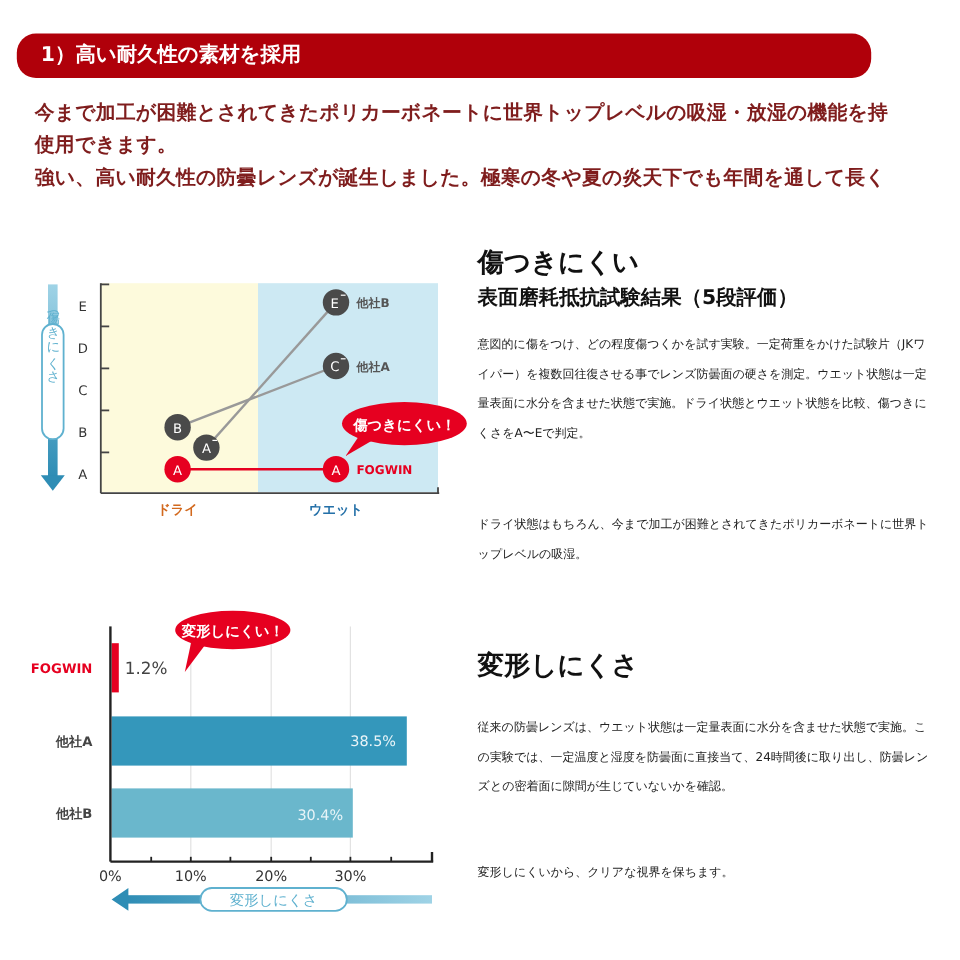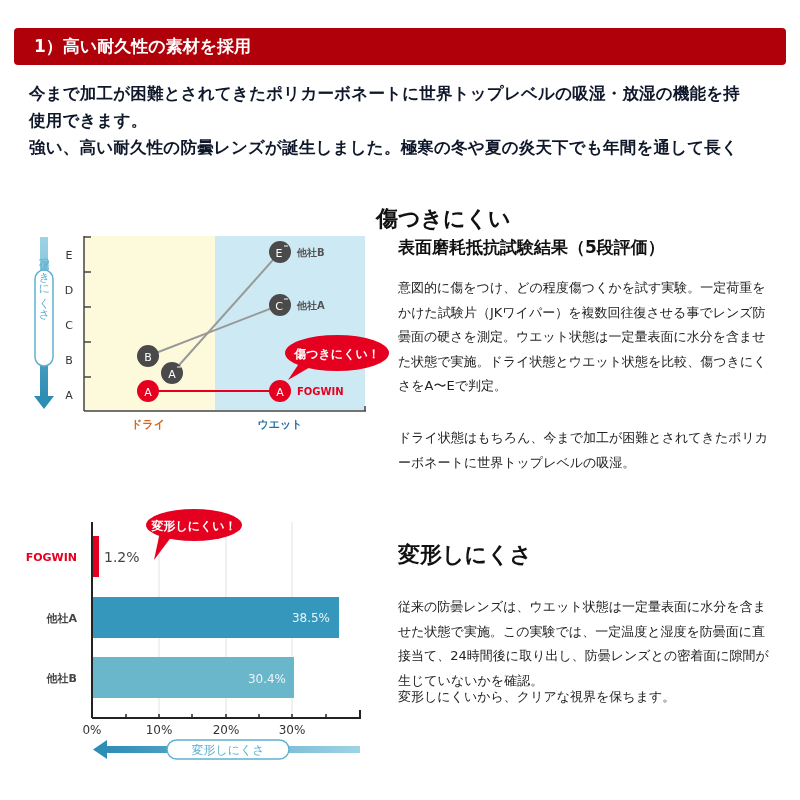--- a/index.html
+++ b/index.html
@@ -1,45 +1,45 @@
 <!DOCTYPE html>
 <html><head>
 <meta charset="utf-8">
 <style>
   * { box-sizing: border-box; margin: 0; padding: 0; }
   html, body { width: 800px; height: 800px; background: #ffffff; overflow: hidden; }
   body { position: relative; font-family: "DejaVu Sans", "Liberation Sans", sans-serif; color: #1a1a1a; }
 
   .header-band {
-    position: absolute; left: 14px; top: 28px; width: 772px; height: 37px;
-    background: #b0000a; border-radius: 4px;
+    position: absolute; left: 14px; top: 28px; width: 712px; height: 37px;
+    background: #b0000a; border-radius: 16px;
     color: #fff; font-weight: bold; font-size: 17px; line-height: 37px;
     padding-left: 20px;
   }
 
   .intro {
     position: absolute; left: 29px; top: 80px; width: 750px;
-    font-size: 16.5px; font-weight: bold; line-height: 27px; color: #0f172a;
+    font-size: 16.5px; font-weight: bold; line-height: 27px; color: #7f1d1d;
     letter-spacing: 0.2px;
   }
 
   
   .chart1 { position: absolute; left: 0; top: 225px; width: 390px; height: 220px; }
   .chart1 svg { position: absolute; left: 0; top: 0; }
 
   .sec-title { position: absolute; font-weight: bold; color: #111; }
-  .t1 { left: 376px; top: 204px; font-size: 22px; }
+  .t1 { left: 398px; top: 204px; font-size: 22px; }
   .t1b { left: 398px; top: 236px; font-size: 17px; }
-  .body-text { position: absolute; left: 398px; width: 380px; font-size: 13px; line-height: 24.5px; color: #222; }
+  .body-text { position: absolute; left: 398px; width: 380px; font-size: 10px; line-height: 24.5px; color: #222; }
   .bt1 { top: 276px; }
   .bt2 { top: 426px; }
 
   .t2 { left: 398px; top: 540px; font-size: 22px; }
   .bt3 { top: 595px; }
-  .bt4 { top: 685px; }
+  .bt4 { top: 716px; }
 
   .chart2 { position: absolute; left: 0; top: 500px; width: 390px; height: 280px; }
   .chart2 svg { position: absolute; left: 0; top: 0; }
 </style>
 </head>
 <body>
 
 <div class="header-band">
   <span>1）高い耐久性の素材を採用</span>
 </div>

